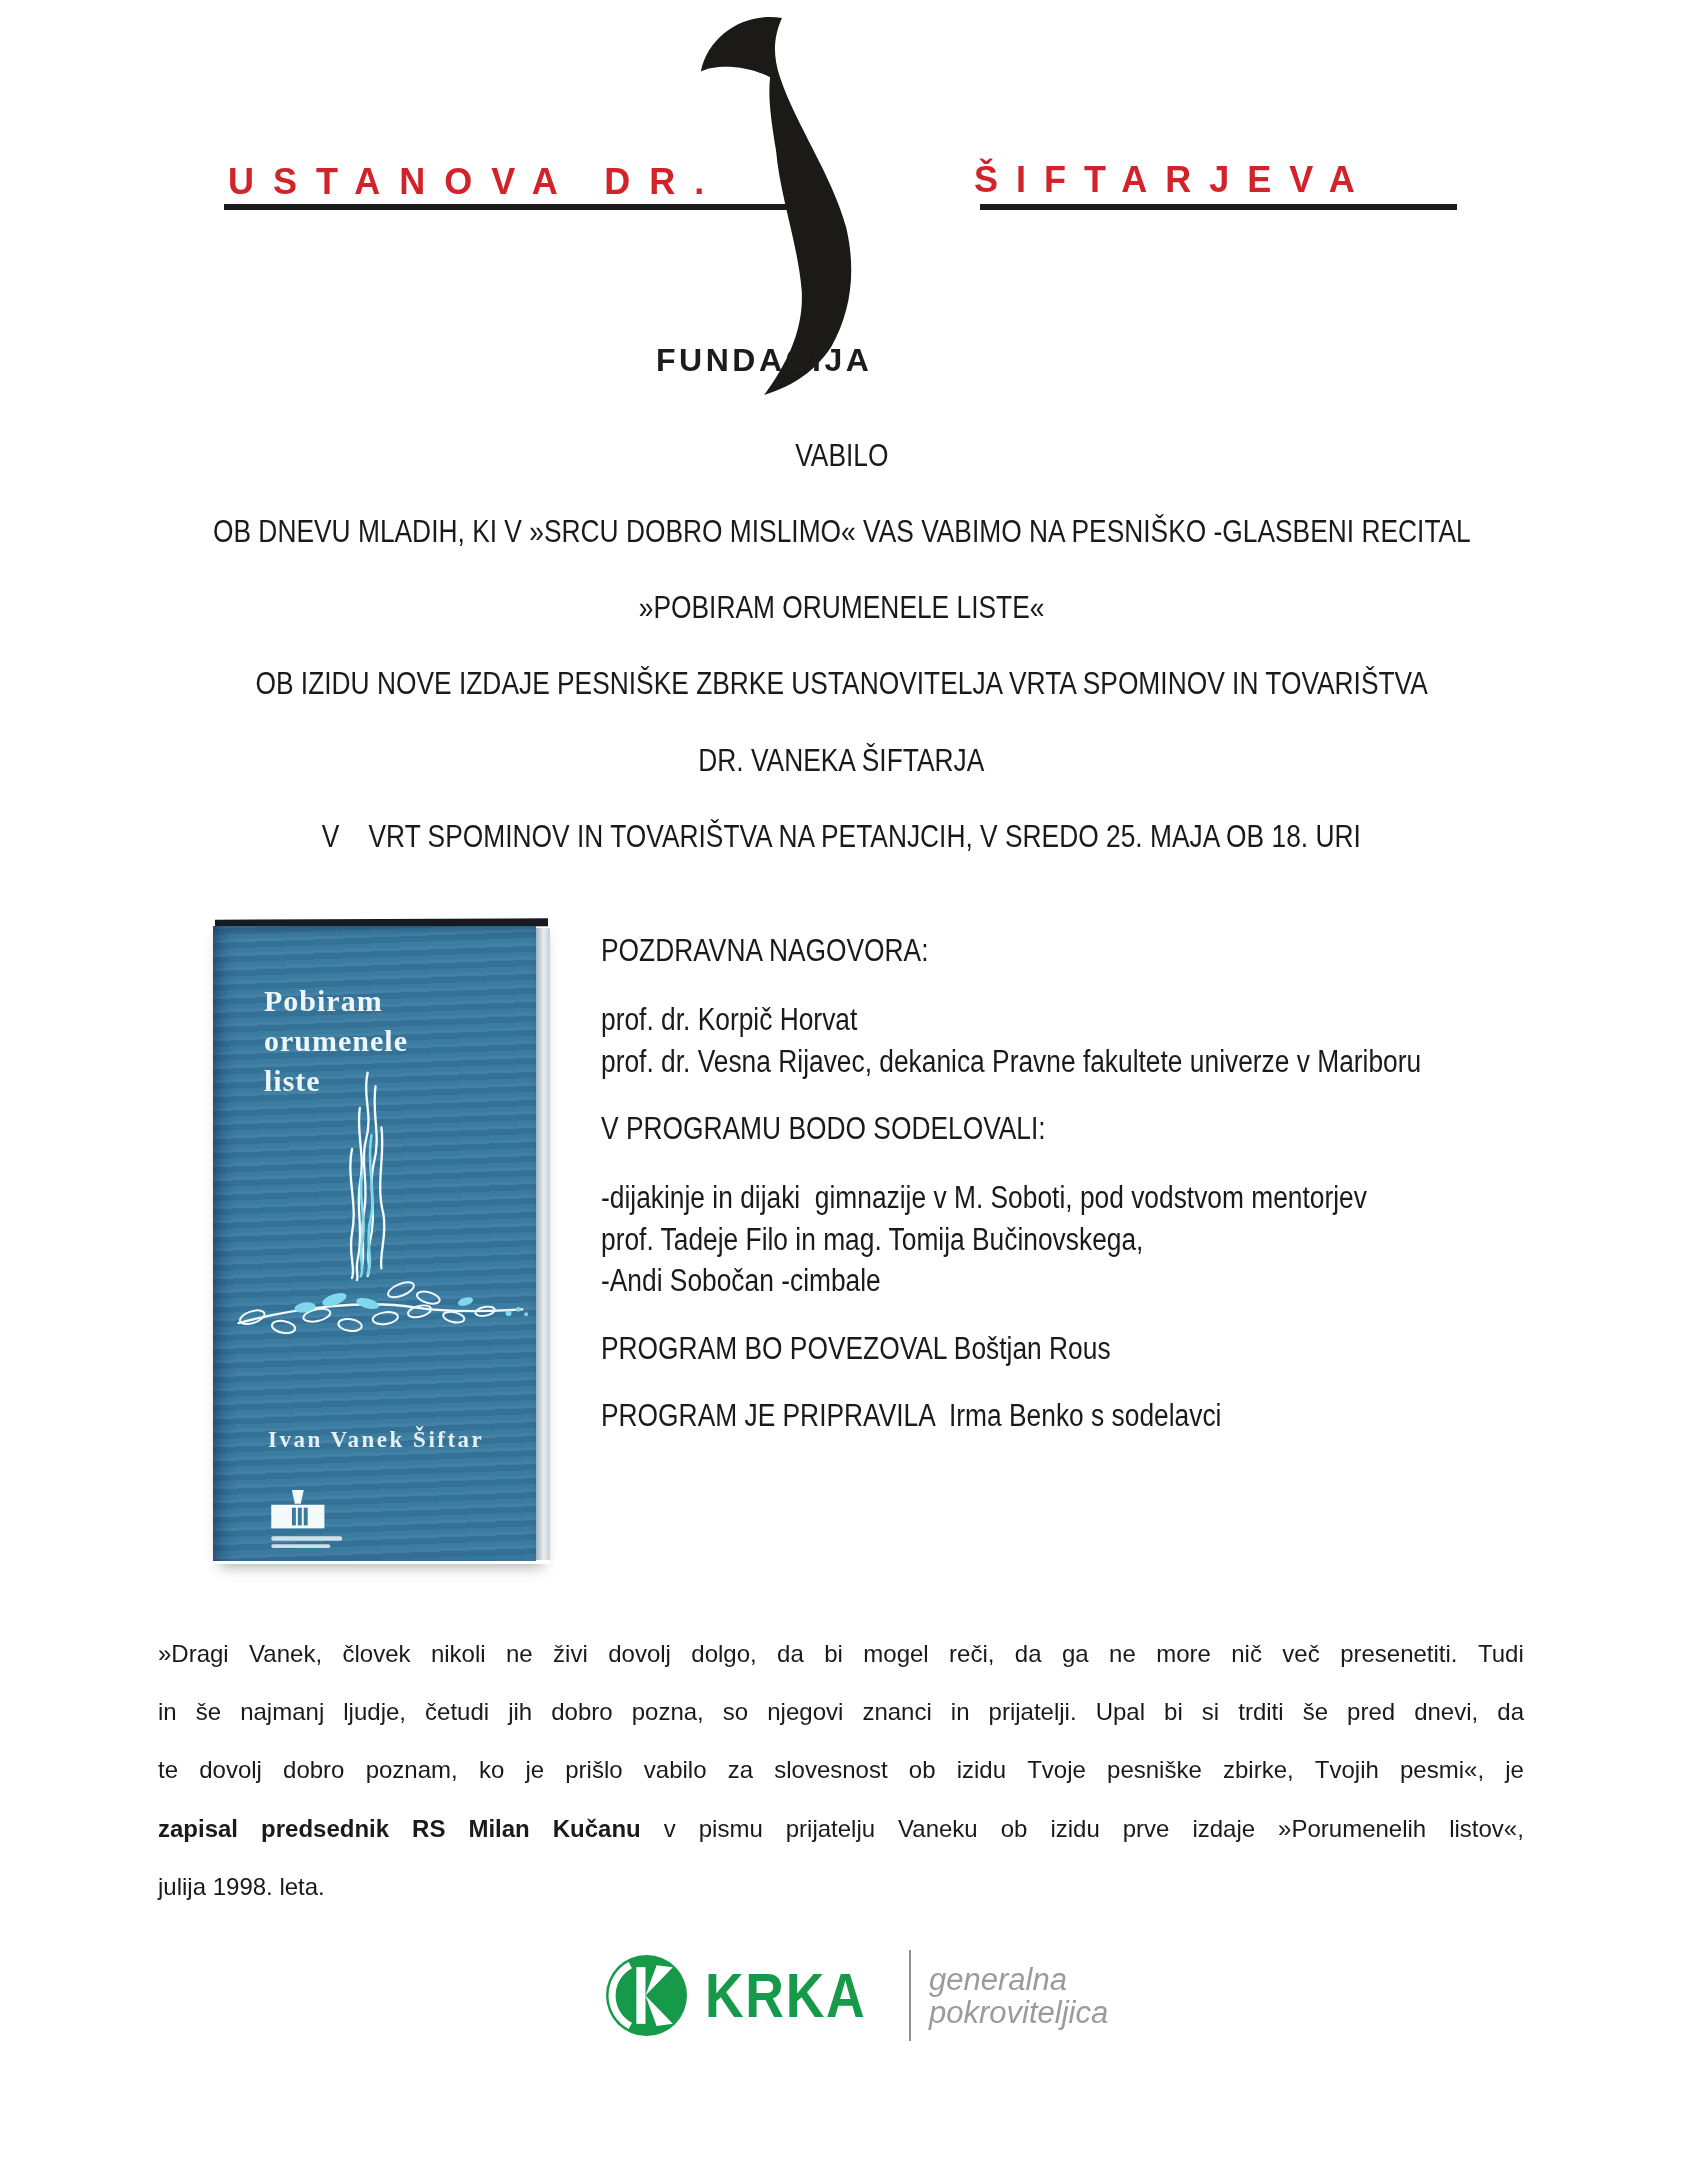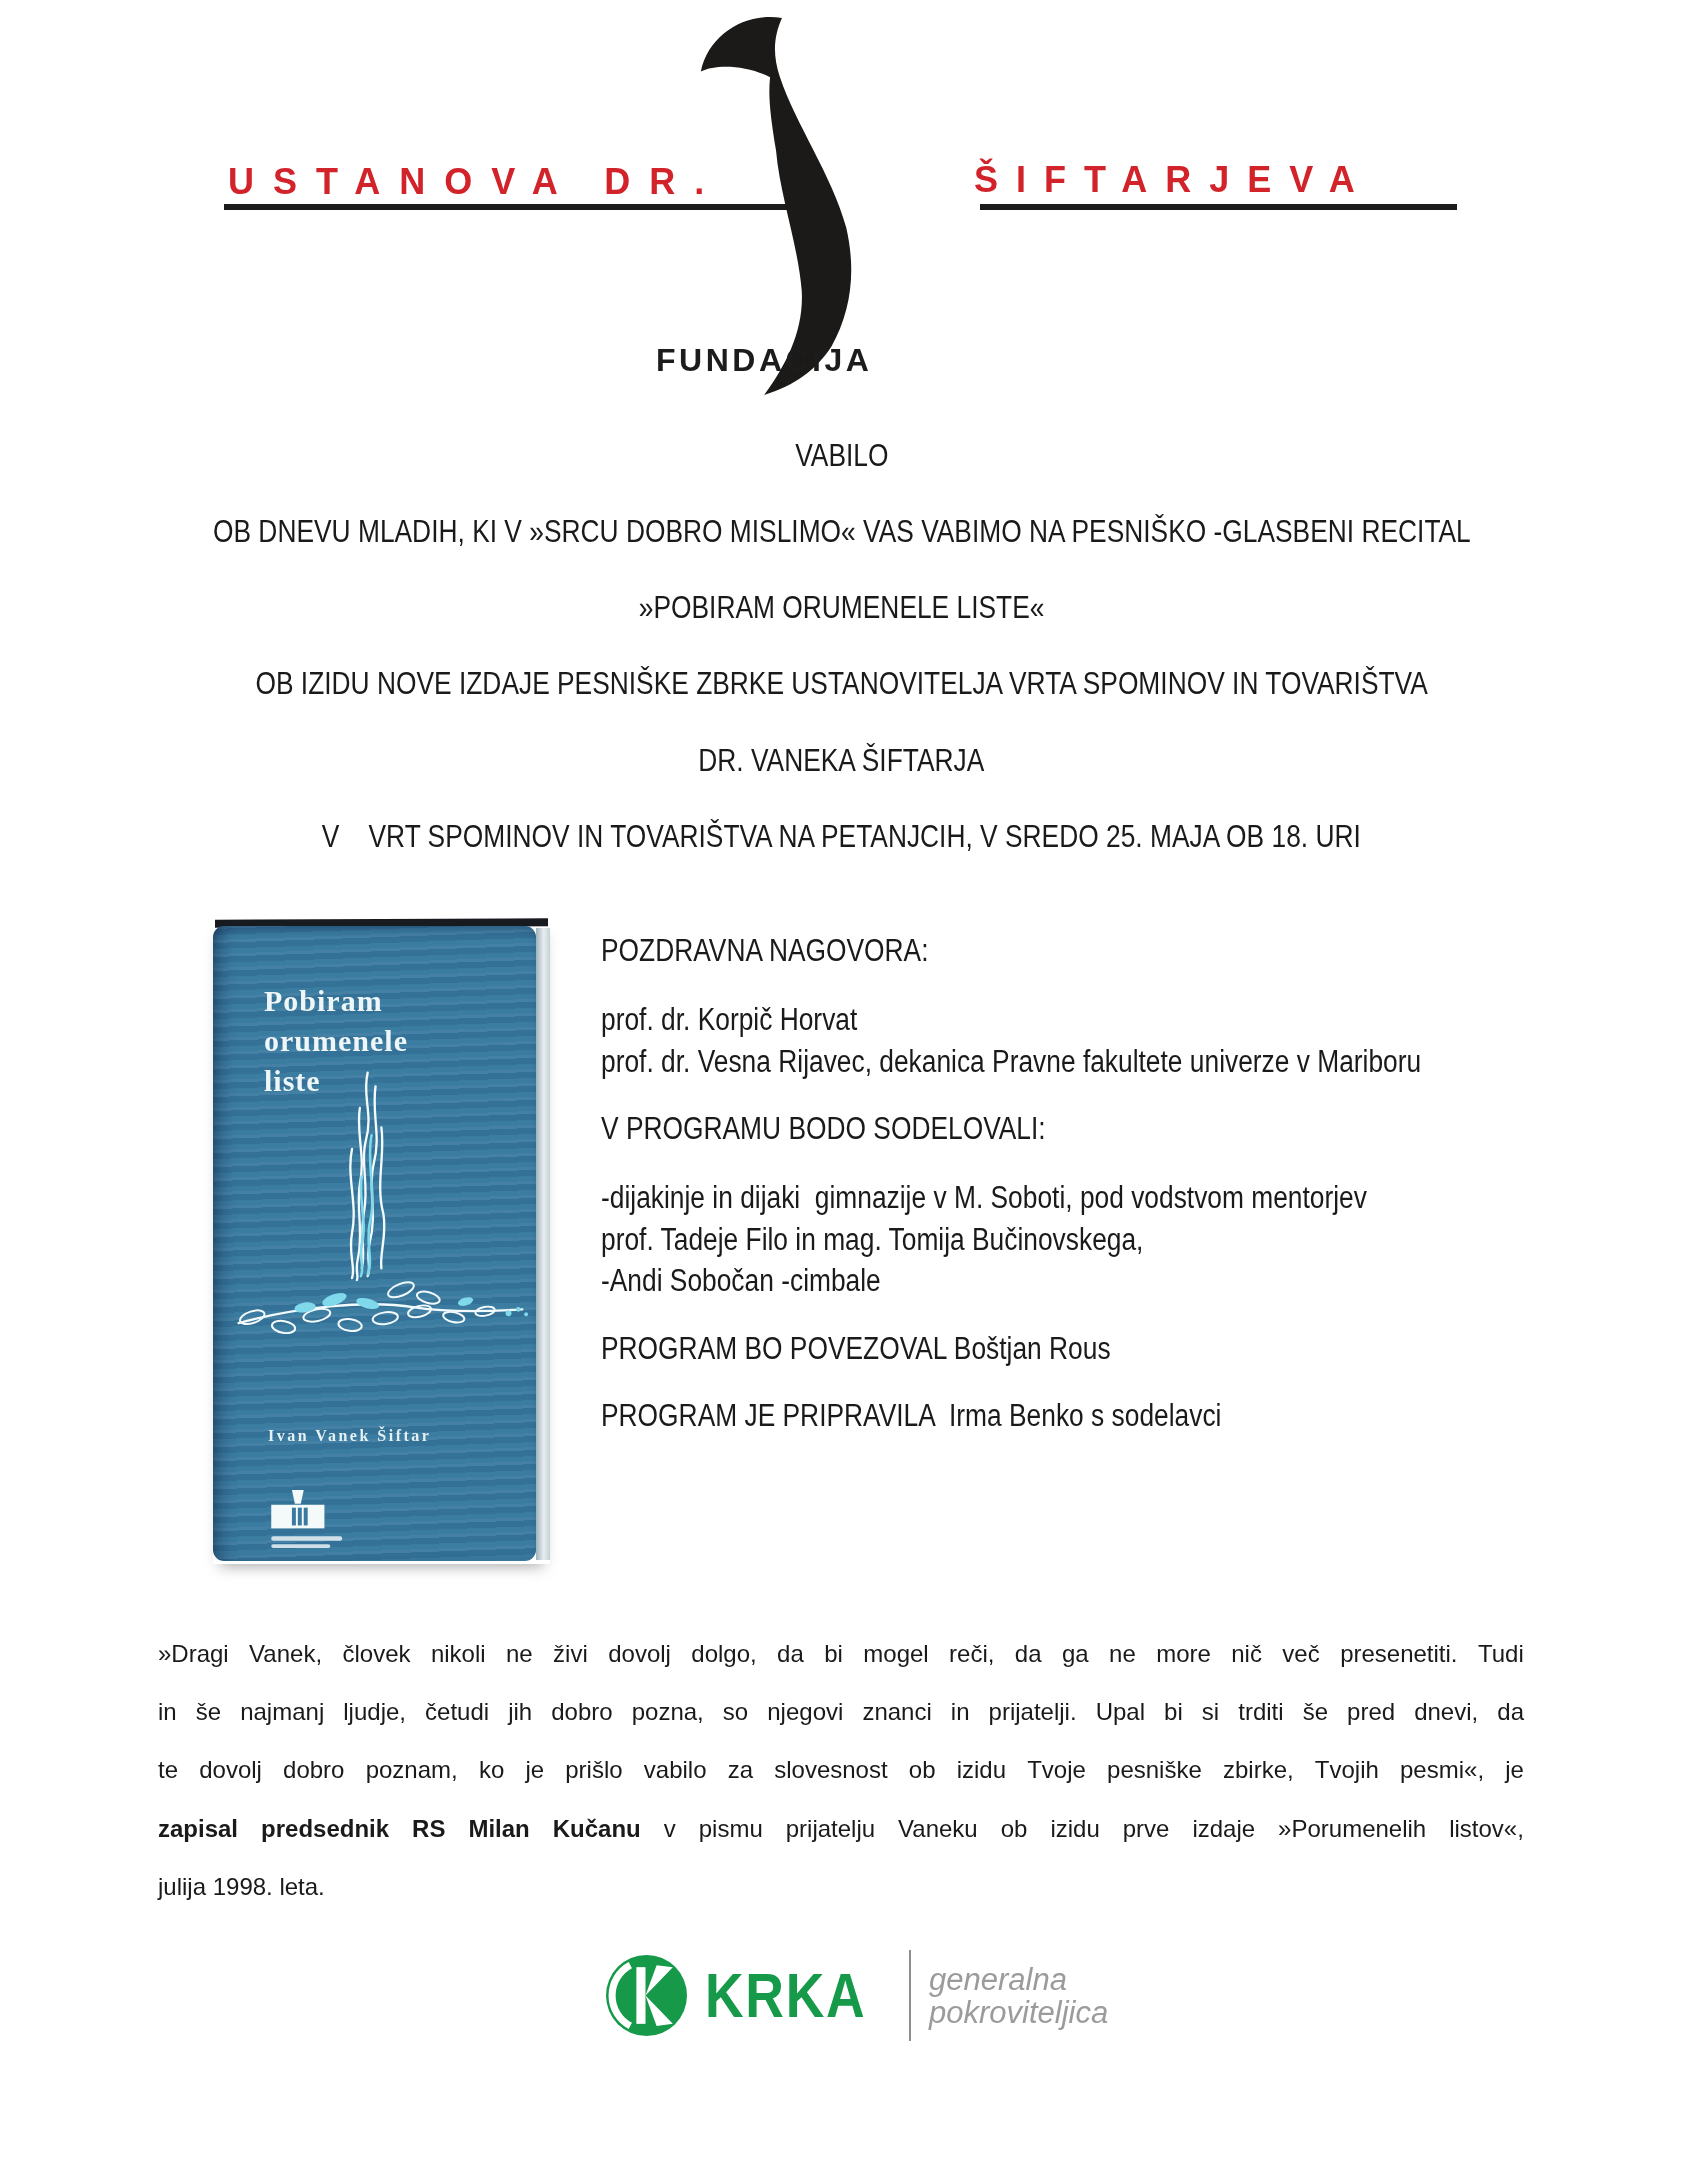--- a/index.html
+++ b/index.html
@@ -34,29 +34,29 @@
   .book{position:absolute;left:213px;top:919px;width:337px;height:645px;
     box-shadow:0 9px 14px -7px rgba(0,0,0,0.35);}
   .book-edge-top{position:absolute;left:2px;right:2px;top:0;height:8px;background:#171a1e;transform:rotate(-0.25deg);}
   .book-face{position:absolute;left:0;top:7px;right:14px;bottom:3px;
     background:
       repeating-linear-gradient(178deg,
         rgba(255,255,255,0.055) 0 3px,
         rgba(8,58,92,0.12) 3px 9px,
         rgba(70,150,170,0.10) 9px 14px),
       var(--cover-blue);
-    box-shadow:inset 14px 0 20px -10px rgba(0,10,40,0.45), inset 0 6px 12px -6px rgba(0,10,40,0.35);border-radius:11px;}
+    box-shadow:inset 14px 0 20px -10px rgba(0,10,40,0.45), inset 0 6px 12px -6px rgba(0,10,40,0.35);}
   .book-edge-right{position:absolute;right:0;top:9px;width:14px;bottom:4px;
     background:linear-gradient(90deg,#9fb2ba,#e8eef1 55%,#c3d0d6);}
   .book-title{position:absolute;left:51px;top:55px;font-family:"Liberation Serif",serif;
     font-weight:700;font-size:30px;line-height:40px;letter-spacing:1px;color:#eef6f8;}
   .book-title span{display:block;}
   .book-art{position:absolute;left:6px;top:139px;width:313px;height:297px;}
   .book-author{position:absolute;left:55px;top:501px;font-family:"Liberation Serif",serif;
-    font-weight:700;font-size:16px;letter-spacing:2.5px;color:#e4f0f3;}
+    font-weight:700;font-size:23px;letter-spacing:2.5px;color:#e4f0f3;}
   .univ-logo{position:absolute;left:57px;top:562px;width:99px;height:65px;}
   
   .prog-line{position:absolute;left:601px;line-height:40px;}
   .narrow-left{display:inline-block;font-size:31px;white-space:pre;transform:scaleX(0.85);transform-origin:left top;}
   .p0{top:931px;} .p1{top:1000px;} .p2{top:1042px;} .p3{top:1109px;} .p4{top:1178px;}
   .p5{top:1220px;} .p6{top:1261px;} .p7{top:1329px;} .p8{top:1396px;}
   
   .q-line{position:absolute;left:158px;width:1366px;font-size:24px;line-height:36px;
     display:flex;justify-content:space-between;flex-wrap:nowrap;}
   .q-line .bold{font-weight:bold;}

